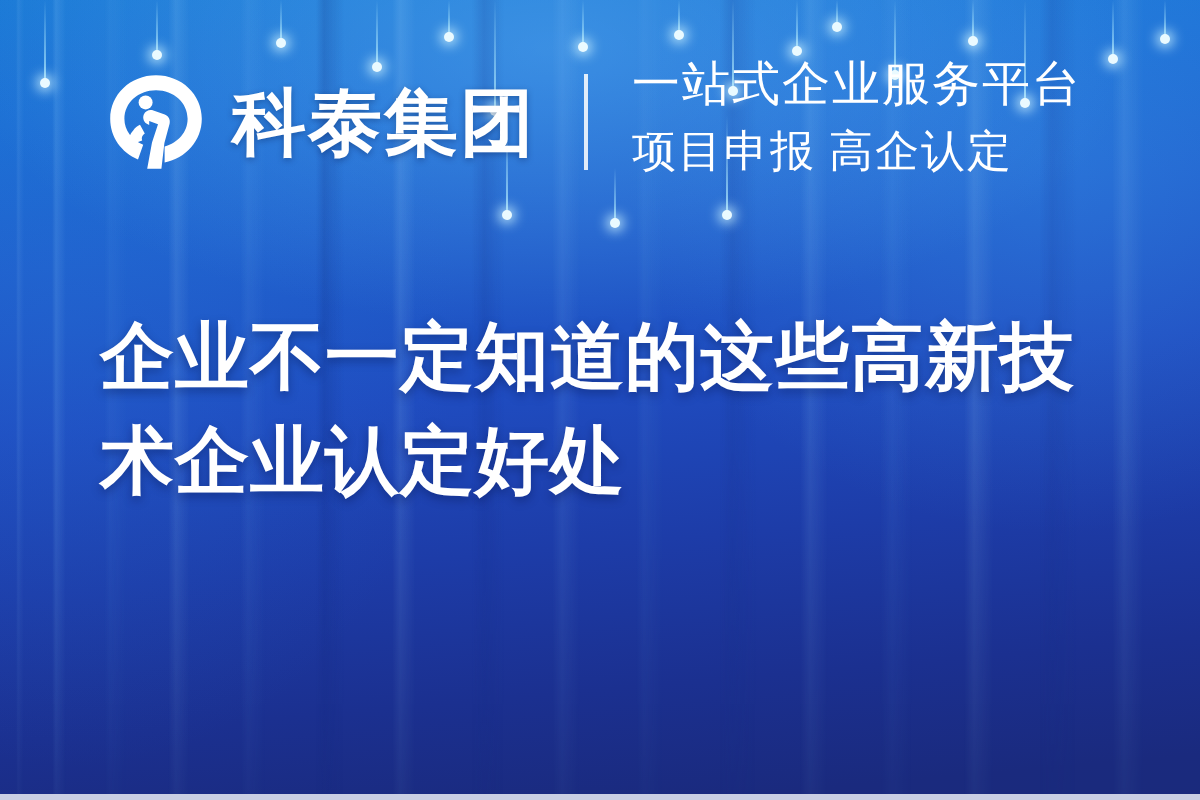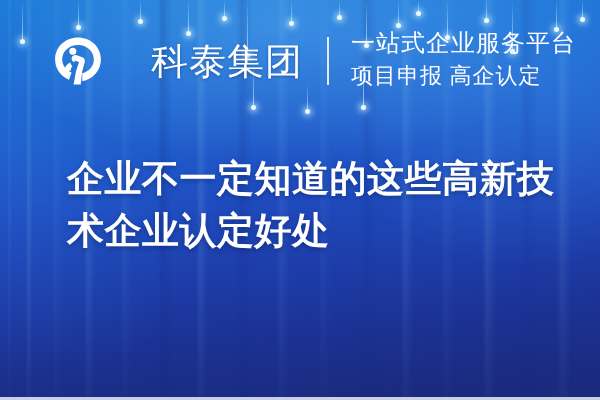--- a/index.html
+++ b/index.html
@@ -130,26 +130,25 @@
   }
   .logo-mark {
     width: 52px;
     height: 52px;
     flex: 0 0 52px;
     margin-right: 12px;
   }
   .brand-name {
     color: #ffffff;
     font-size: 37px;
-    font-weight: normal;
+    font-weight: bold;
     letter-spacing: 1px;
     line-height: 1;
     white-space: nowrap;
     text-shadow: 0 1px 3px rgba(0,20,70,0.35);
-    margin-left: 35px;
   }
   .divider {
     width: 2px;
     height: 48px;
     background: rgba(255,255,255,0.85);
     margin: 0 22px 0 24px;
     flex: 0 0 2px;
   }
   .tagline { display: flex; flex-direction: column; justify-content: center; }
   .tagline-main {
@@ -166,21 +165,21 @@
     line-height: 1.3;
     letter-spacing: 1px;
     white-space: nowrap;
     margin-top: 3px;
     font-family: "Liberation Serif", "DejaVu Serif", serif;
   }
 
   
   .title {
     position: absolute;
-    left: 67px;
+    left: 50px;
     top: 153px;
     width: 500px;
     color: #ffffff;
     font-size: 37px;
     font-weight: bold;
     line-height: 52px;
     letter-spacing: 0.5px;
     text-shadow: 0 2px 5px rgba(0,15,60,0.35);
   }
 

